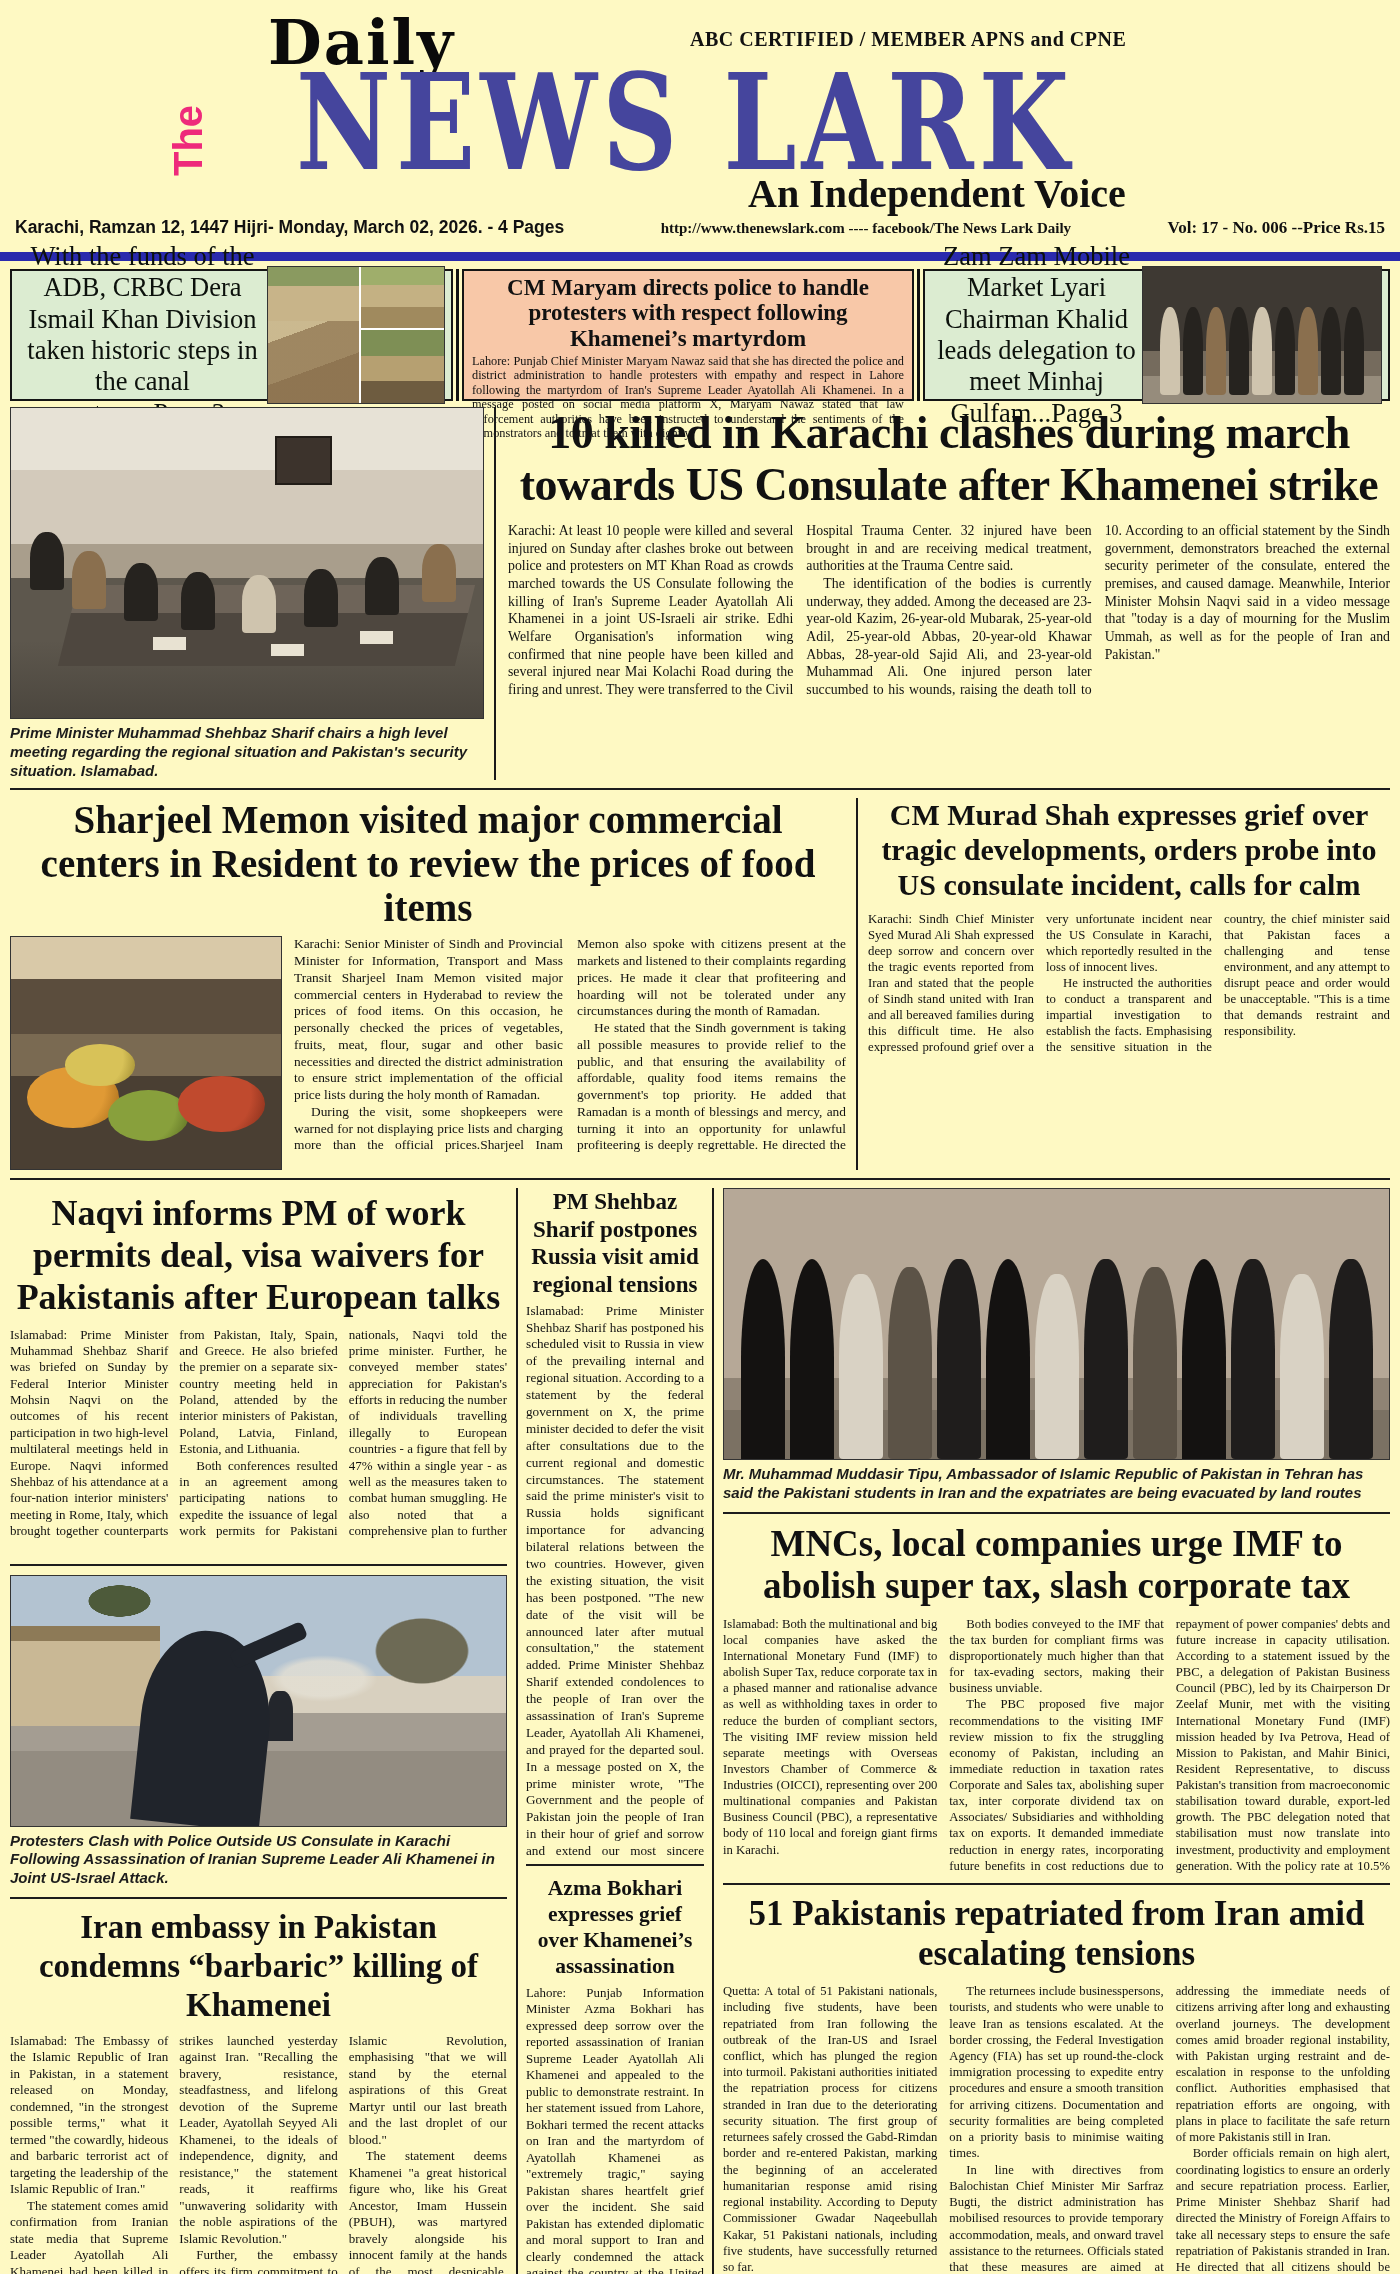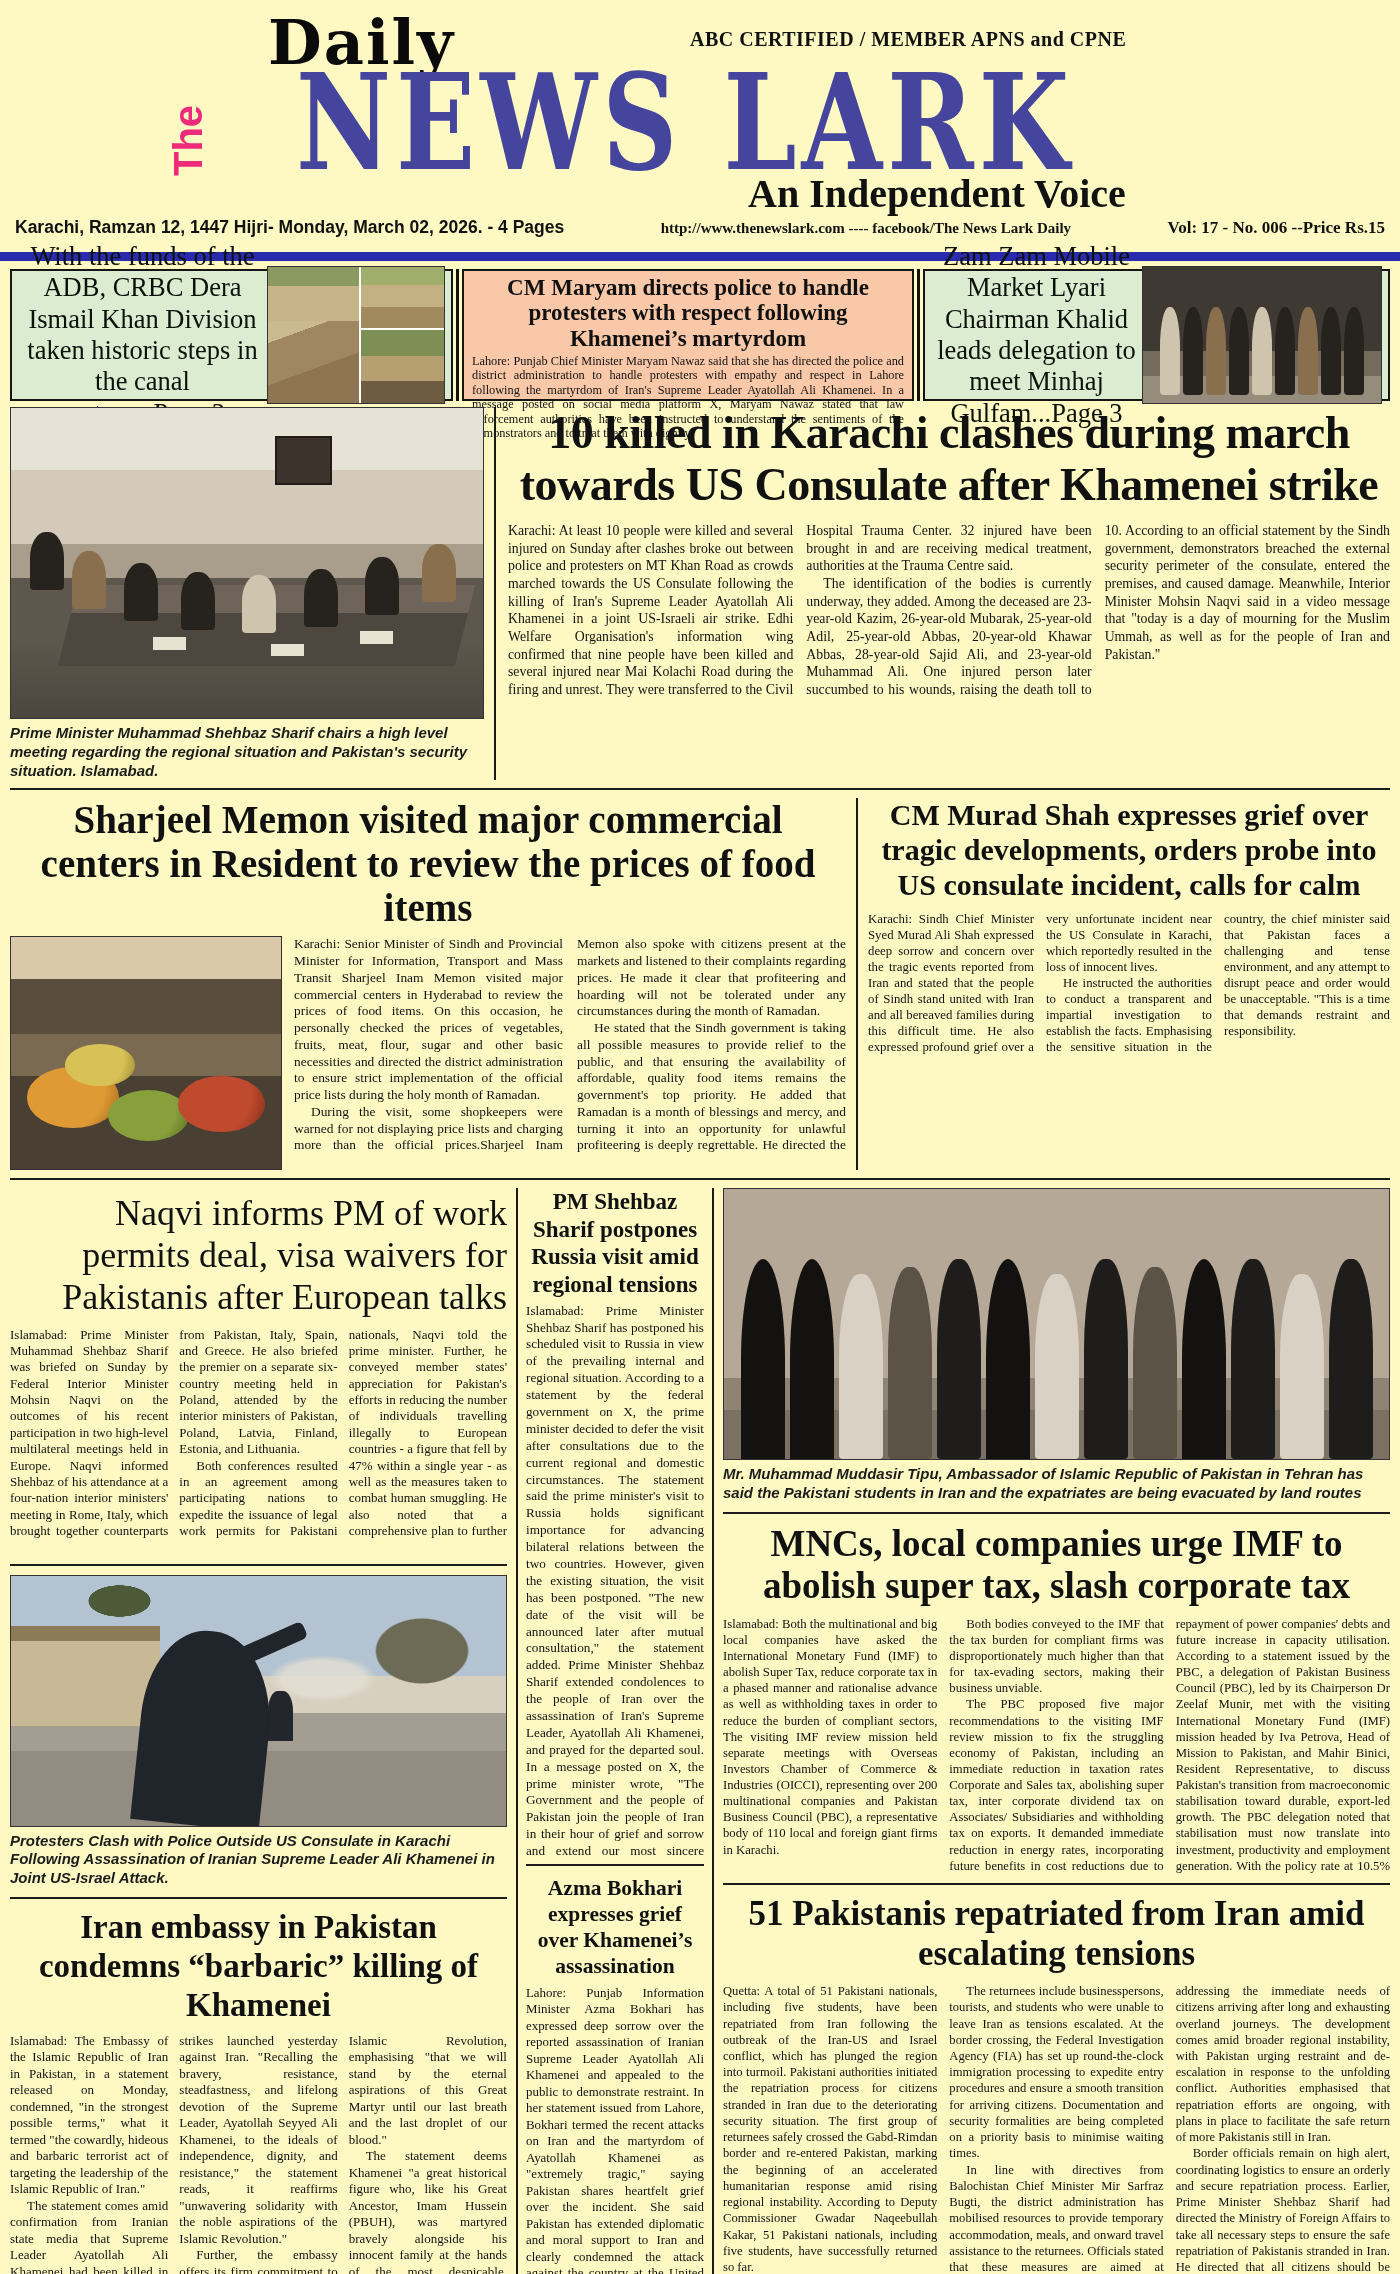--- a/index.html
+++ b/index.html
@@ -89,21 +89,21 @@
   .fruit { position:absolute; border-radius:50%; }
   .sharjeel-body { flex:1; column-count:2; column-gap:14px; font-size:13.4px; line-height:1.25; height:234px; }
   .band2-right { flex:1; padding-left:10px; }
   .headline-md { font-weight:bold; font-size:30px; line-height:1.16; text-align:center; }
   .murad-body { margin-top:9px; column-count:3; column-gap:12px; font-size:12.8px; line-height:1.25; height:178px; }
   
   .band3 { display:flex; margin:0 10px; }
   .b3-left { width:508px; border-right:2px solid #1a1a1a; padding-right:9px; }
   .b3-mid { width:196px; border-right:2px solid #1a1a1a; padding:0 8px; }
   .b3-right { flex:1; padding-left:9px; }
-  .headline-naqvi { font-weight:normal; font-size:36px; line-height:1.17; text-align:right; margin-top:4px; }
+  .headline-naqvi { font-weight:bold; font-size:36px; line-height:1.17; text-align:center; margin-top:4px; }
   .naqvi-body { margin-top:8px; column-count:3; column-gap:11px; font-size:13px; line-height:1.26; height:228px; }
   .photo-protest { height:252px; background:linear-gradient(180deg,#b3c3d1 0 40%,#d8d0bf 40% 55%,#a49d92 55% 70%,#938c81 70%); }
   .pr-wall { position:absolute; left:0; top:26%; width:30%; height:34%; background:linear-gradient(180deg,#cdb causes#0000 0); background:#c9b895; }
   .pr-roof { position:absolute; left:0; top:20%; width:30%; height:8%; background:#8d7a57; }
   .pr-palm { position:absolute; left:14%; top:2%; width:16%; height:16%; background:radial-gradient(ellipse at center,#4d5a3a 0 55%,transparent 56%); }
   .pr-tree { position:absolute; right:4%; top:12%; width:26%; height:36%; background:radial-gradient(ellipse at center,#6d6a55 0 50%,transparent 52%); }
   .pr-cop { position:absolute; left:26%; top:22%; width:26%; height:78%; background:#20242b; border-radius:46% 50% 0 0; transform:rotate(6deg); }
   .pr-arm { position:absolute; left:44%; top:24%; width:16%; height:7%; background:#20242b; border-radius:6px; transform:rotate(-24deg); }
   .pr-f1 { position:absolute; left:52%; top:46%; width:5%; height:20%; background:#23262c; border-radius:40% 40% 0 0; }
   .pr-f2 { position:absolute; left:47%; top:47%; width:4%; height:15%; background:#2a2d33; border-radius:40% 40% 0 0; }

